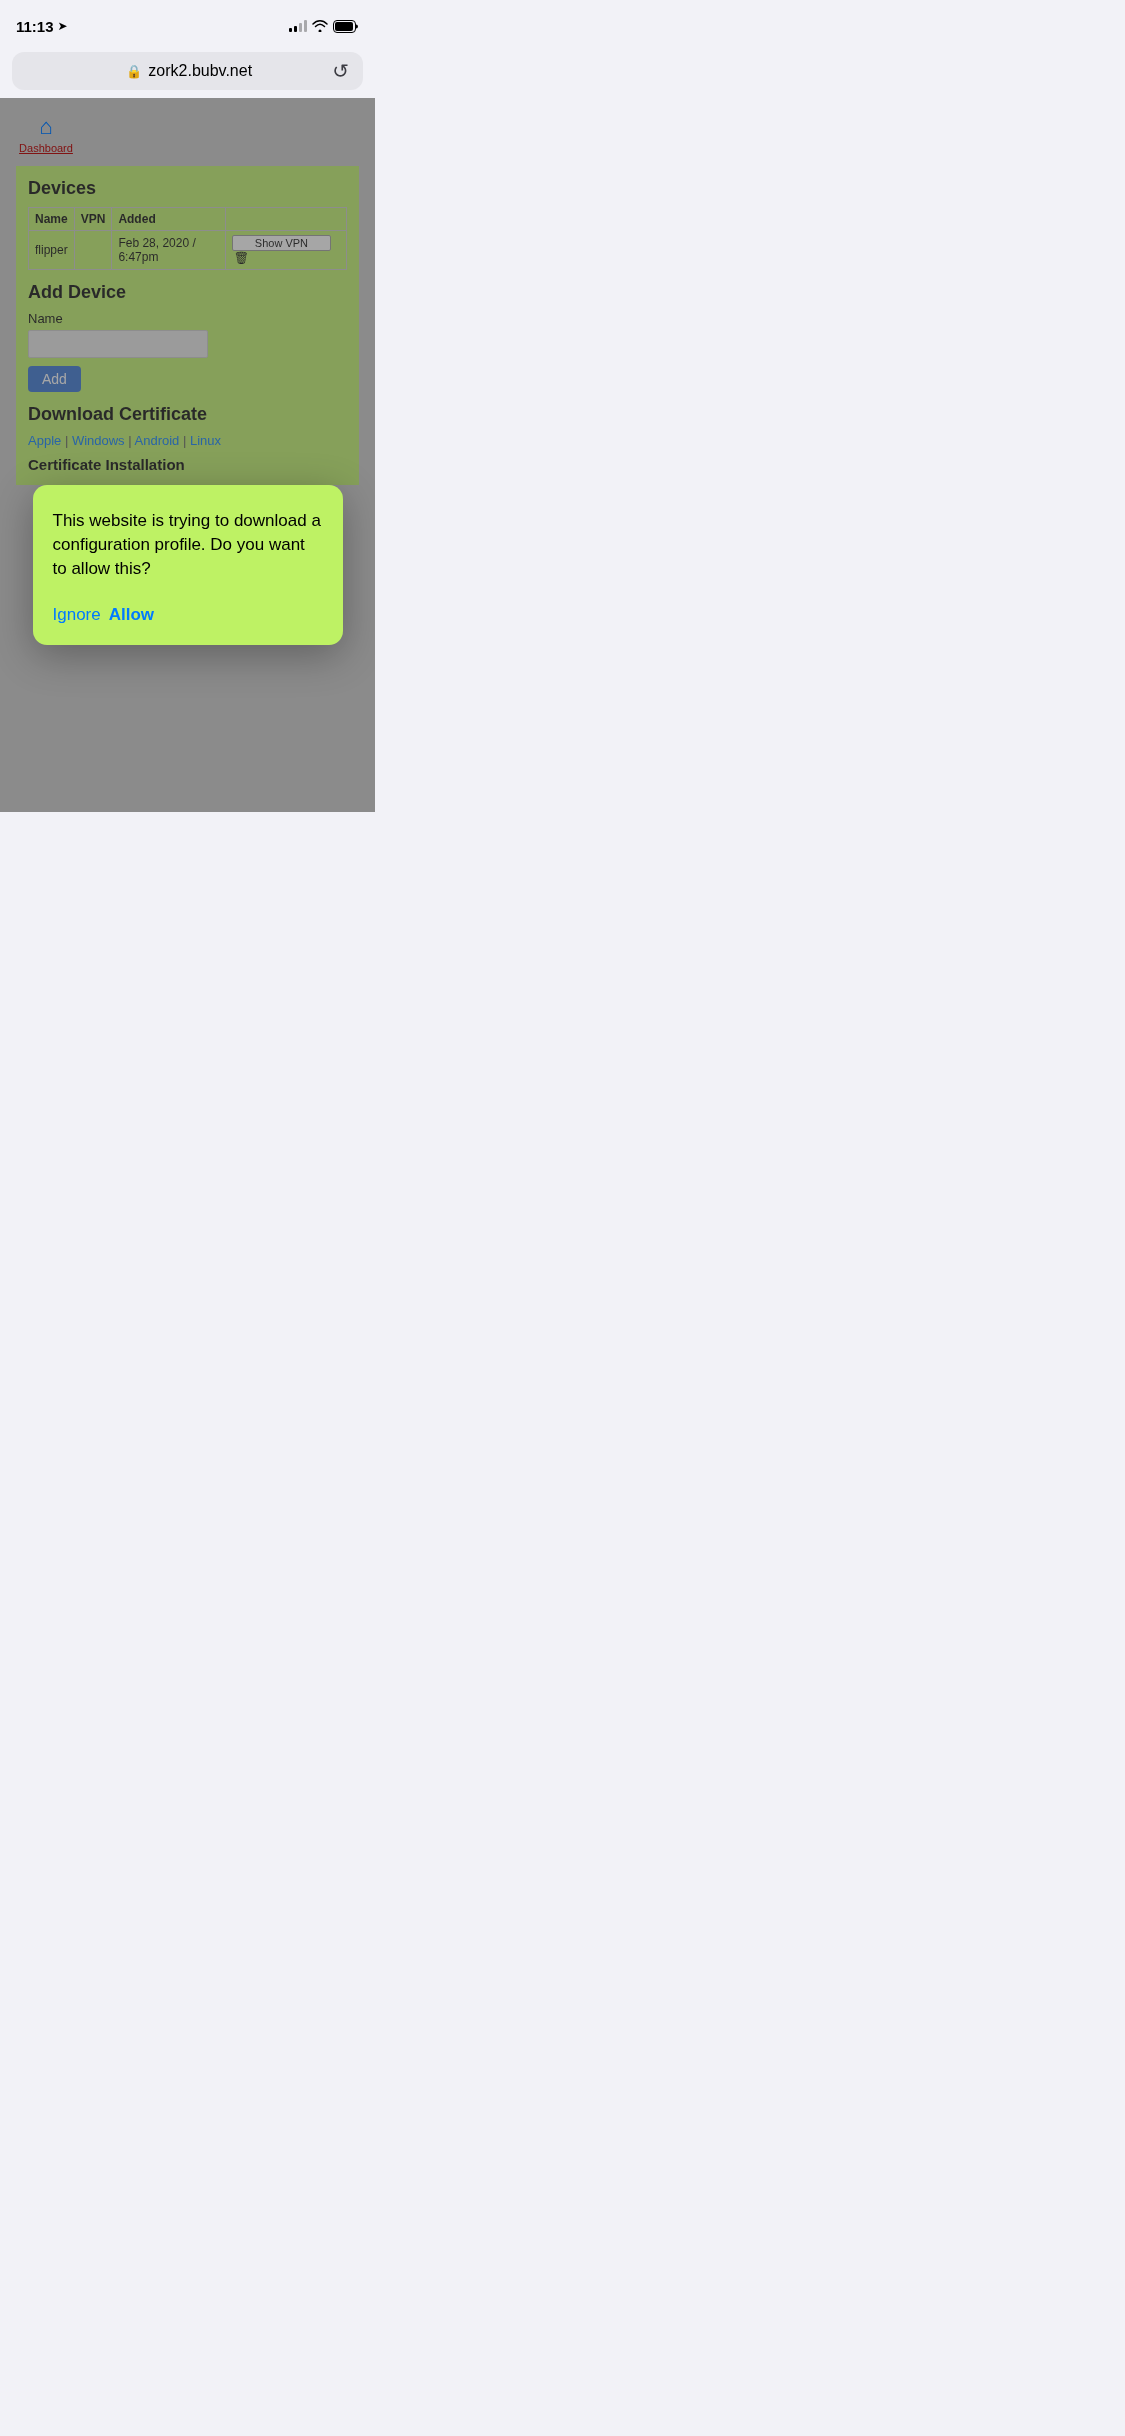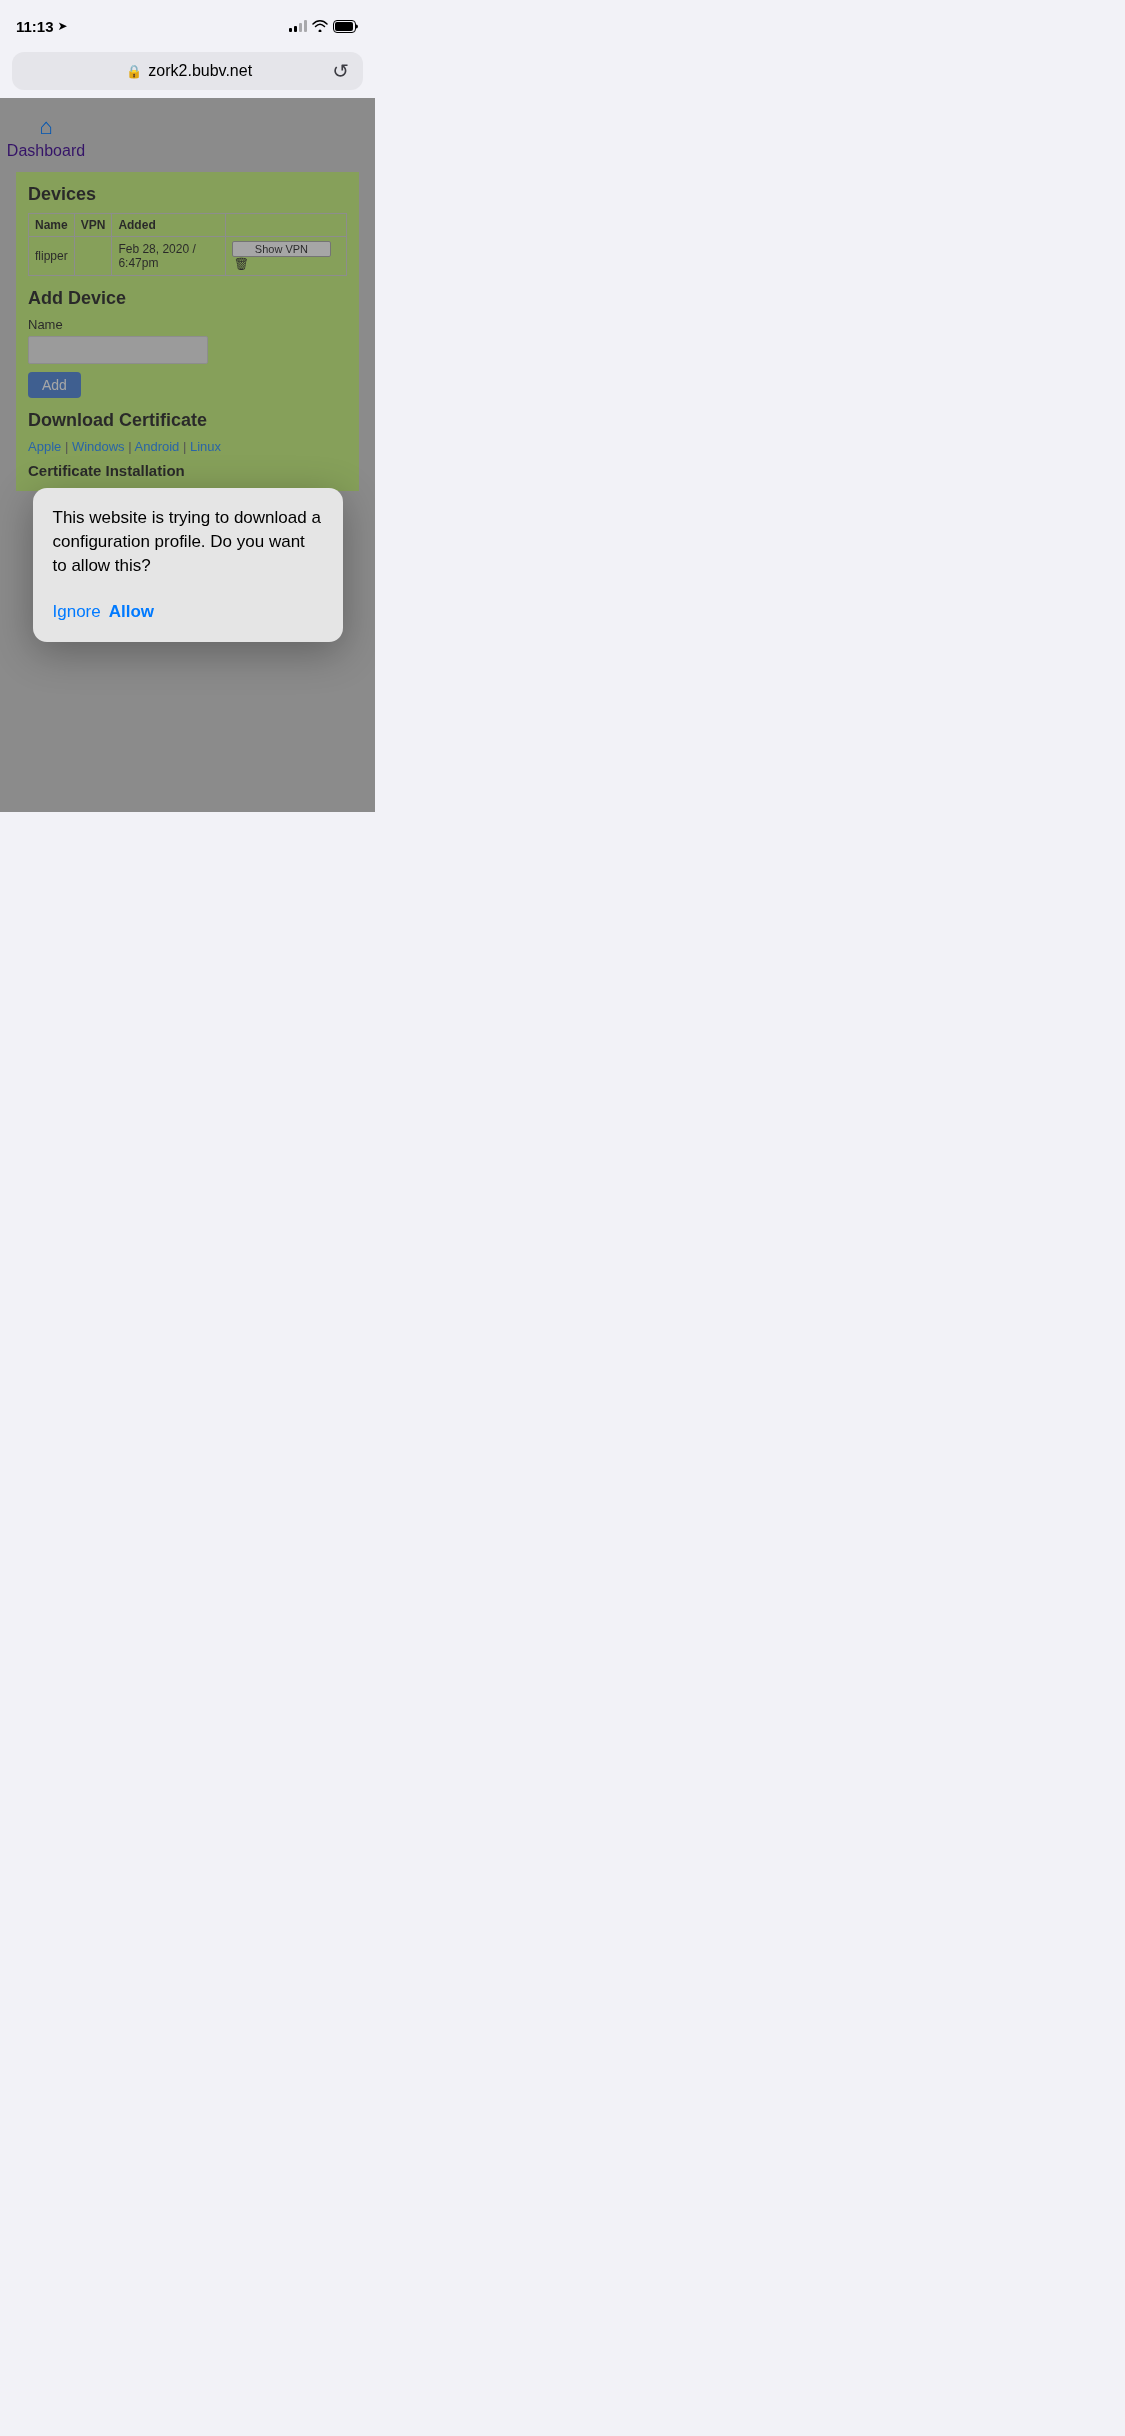--- a/index.html
+++ b/index.html
@@ -108,22 +108,23 @@
       margin-bottom: 12px;
     }
 
     .home-icon {
       color: #007aff;
       font-size: 22px;
       margin-bottom: 2px;
     }
 
     .dashboard-label {
-      color: #4c1d95;
-      font-size: 16px;
+      color: #b91c1c;
+      font-size: 11px;
+      text-decoration: underline;
     }
 
     .content-area {
       background: #bef264;
       margin: 0 auto;
       padding: 12px;
       opacity: 0.7;
     }
 
     .section-title {
@@ -214,24 +215,24 @@
       right: 0;
       bottom: 0;
       background: rgba(0,0,0,0.3);
       display: flex;
       align-items: center;
       justify-content: center;
       z-index: 100;
     }
 
     .modal-dialog {
-      background: #e5e5e5;
+      background: #bef264;
       border-radius: 14px;
       width: 310px;
-      padding: 18px 20px 16px;
+      padding: 24px 20px 16px;
       box-shadow: 0 10px 40px rgba(0,0,0,0.3);
     }
 
     .modal-message {
       font-size: 17px;
       color: #000;
       line-height: 1.4;
       margin-bottom: 20px;
     }
 

